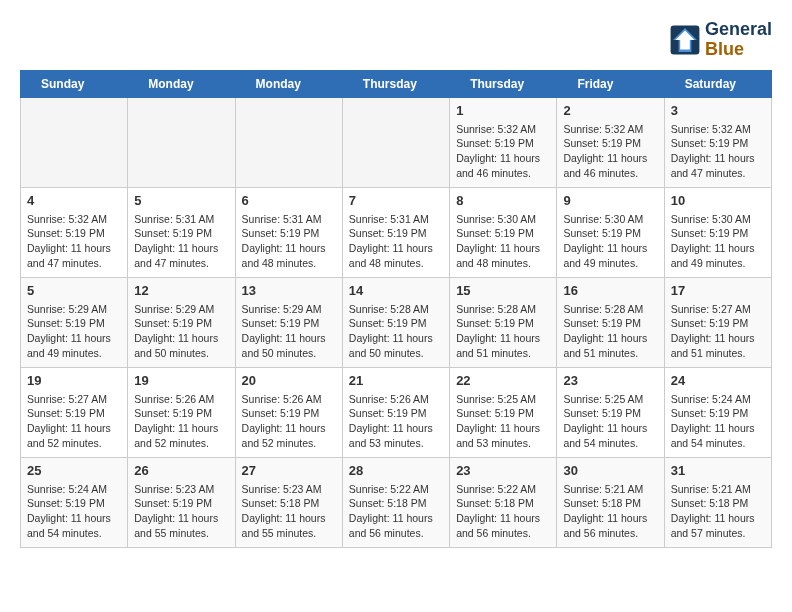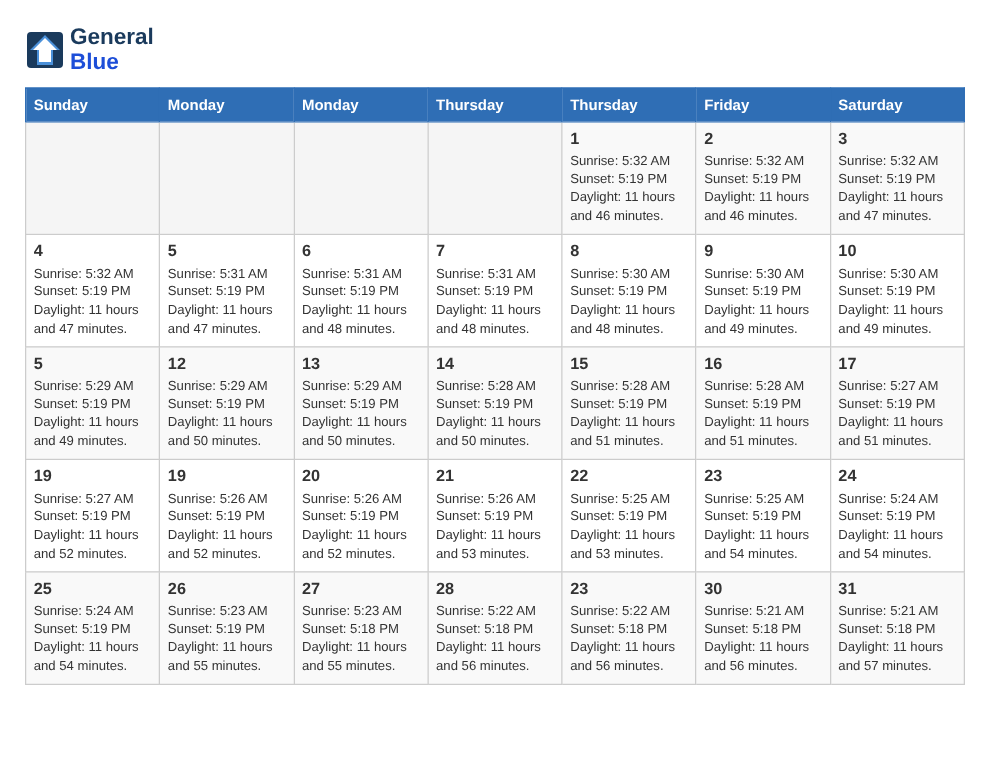--- a/index.html
+++ b/index.html
@@ -5,21 +5,21 @@
     * { box-sizing: border-box; margin: 0; padding: 0; }
     body {
       font-family: Arial, sans-serif;
       background: #fff;
       width: 792px;
       min-height: 612px;
       padding: 20px;
     }
     .header {
       display: flex;
-      justify-content: flex-start;
+      justify-content: flex-end;
       align-items: flex-start;
       margin-bottom: 10px;
     }
     .logo {
       display: flex;
       align-items: center;
     }
     .logo-text {
       font-size: 18px;
       font-weight: bold;
@@ -48,21 +48,21 @@
     }
     table {
       width: 100%;
       border-collapse: collapse;
       font-size: 11px;
     }
     thead tr th {
       background-color: #2f6eb5;
       color: #fff;
       text-align: left;
-      padding: 6px 6px;
+      padding: 6px 20px;
       font-size: 12px;
       font-weight: bold;
       border: 1px solid #2f6eb5;
     }
     tbody tr {
       vertical-align: top;
     }
     tbody tr td {
       border: 1px solid #ccc;
       padding: 4px 6px;
@@ -93,21 +93,21 @@
 <body>
 
 <div class="header">
   <div class="logo">
     <svg class="logo-icon" viewBox="0 0 40 40">
       <rect x="2" y="2" width="36" height="36" rx="4" fill="#1a3a5c"></rect>
       <polygon points="20,5 35,20 28,20 28,35 12,35 12,20 5,20" fill="#4a90d9"></polygon>
       <polygon points="20,8 32,20 26,20 26,32 14,32 14,20 8,20" fill="#fff"></polygon>
     </svg>
     <div>
-      <div class="logo-text">General<br><span style="color:#1d4ed8">Blue</span></div>
+      <div class="logo-text">General<br><span style="color:#a16207">Blue</span></div>
     </div>
   </div>
   <div class="title-block">
     <div class="month-title"></div>
     <div class="location"></div>
   </div>
 </div>
 
 <table>
   <thead>

